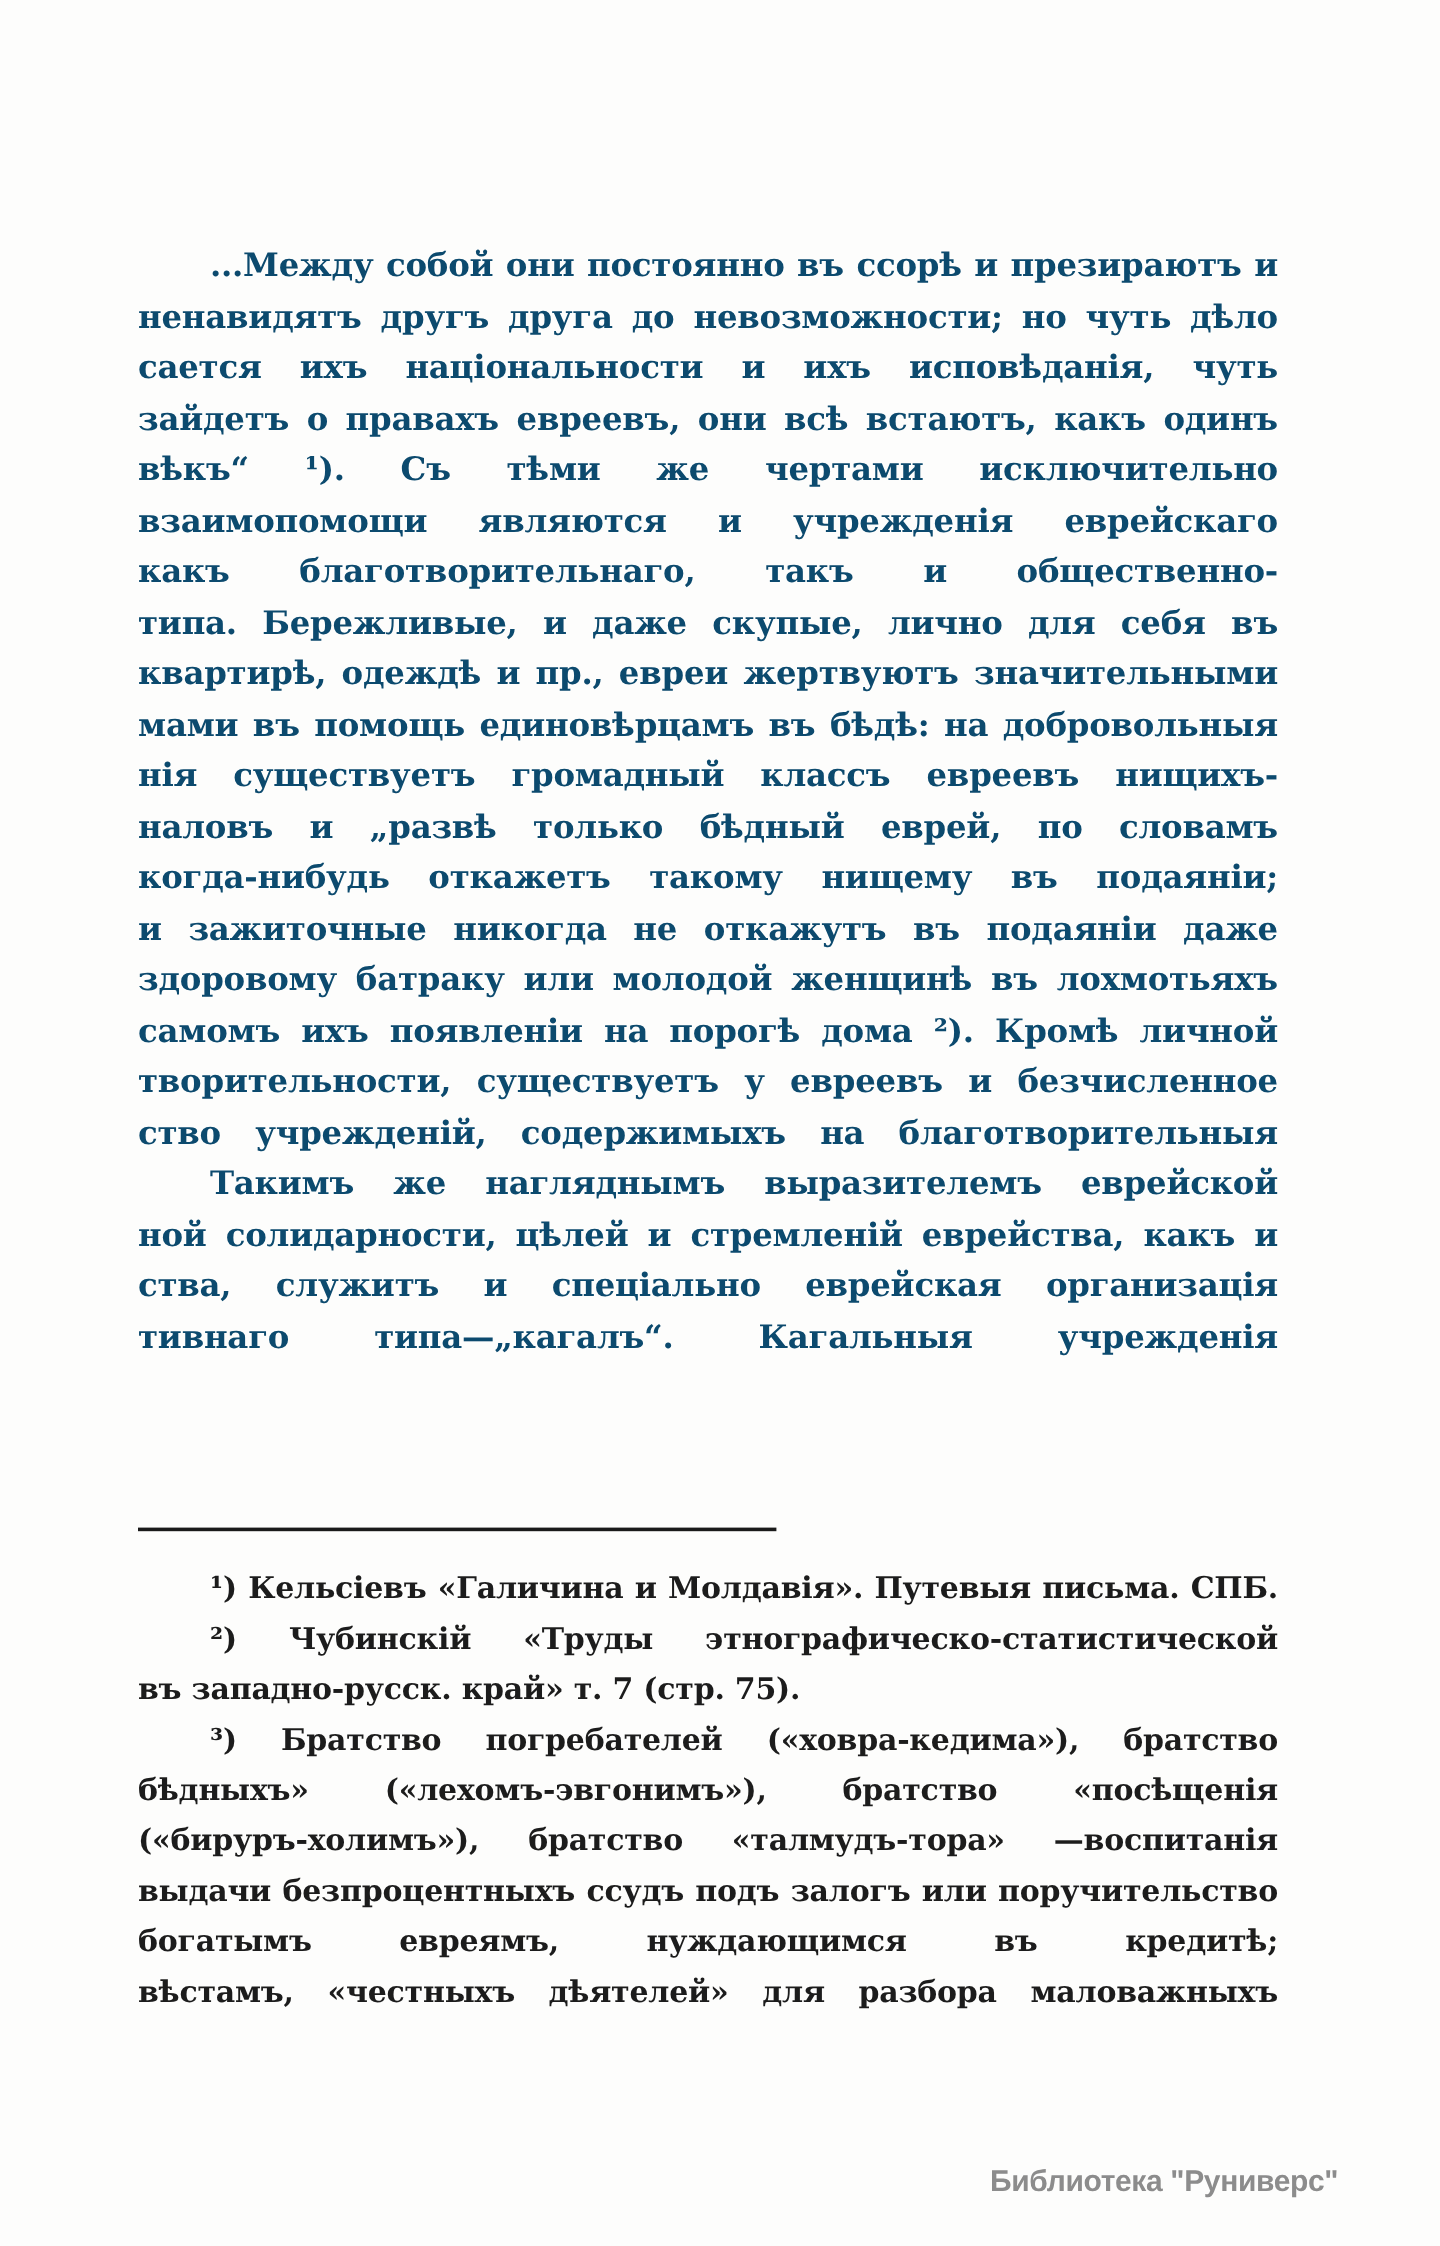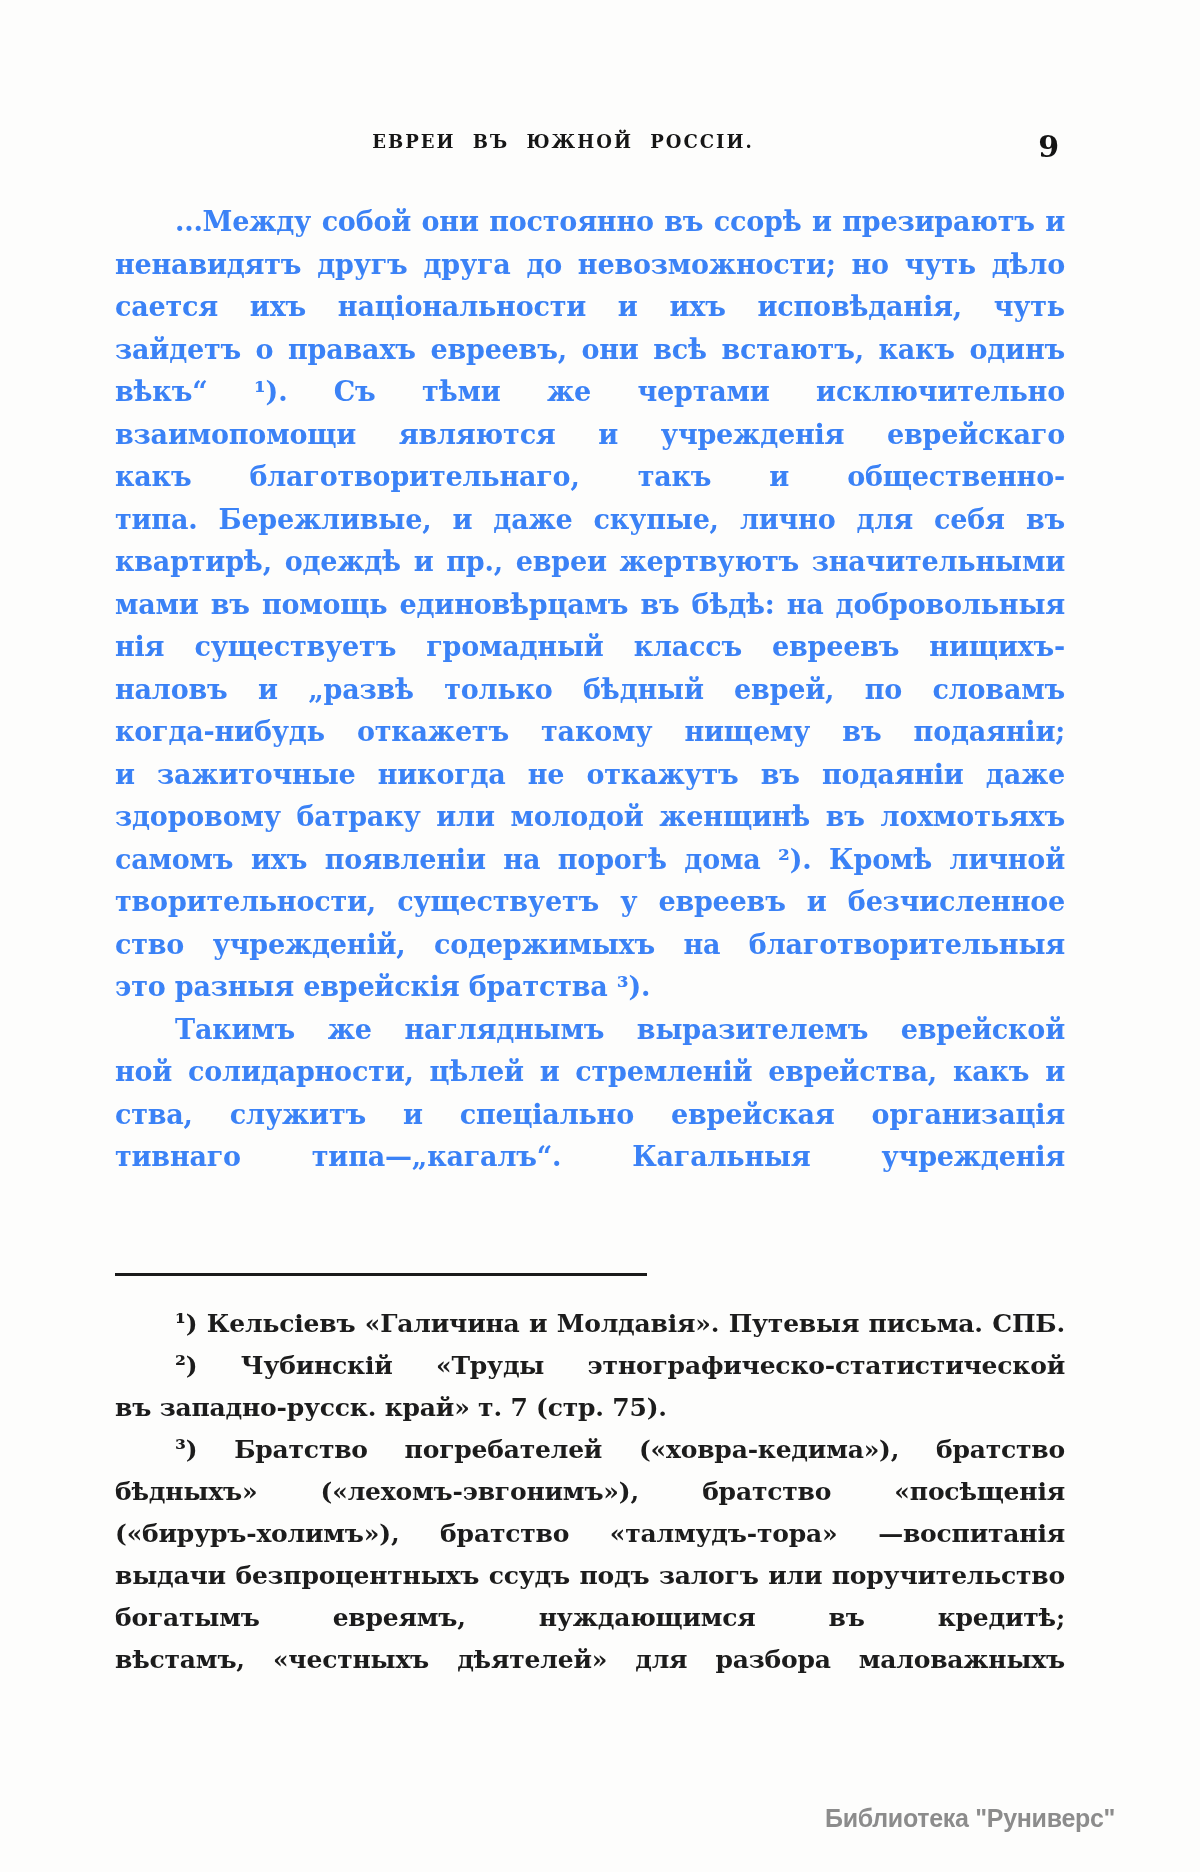--- a/index.html
+++ b/index.html
@@ -40,21 +40,21 @@
     color: #141414;
   }
 
   
   .body-text {
     position: absolute;
     left: 115px; top: 201px; width: 950px;
     font-size: 27px;
     font-weight: bold;
     letter-spacing: -0.2px;
-    color: #3b82f6;
+    color: #0c4a6e;
   }
   .line {
     text-align: justify;
     text-align-last: justify;
     overflow: hidden;
   }
   .body-text .line { height: 42.5px; line-height: 42.5px; }
   .para.indent-first .line:first-child { text-indent: 60px; }
   .para:not(.justify-last) .line:last-child { text-align-last: left; }
 
@@ -88,24 +88,20 @@
     font-weight: bold;
     letter-spacing: -0.3px;
     color: #8c8c8c;
   }
 </style>
 </head>
 <body>
 
 <div class="page">
 
-  <div class="running-head">
-    <span class="rh-title">ЕВРЕИ ВЪ ЮЖНОЙ РОССІИ.</span>
-    <span class="rh-page">9</span>
-  </div>
 
   <div class="body-text">
     <div class="para indent-first">
         <div class="line">...Между собой они постоянно въ ссорѣ и презираютъ и</div>
         <div class="line">ненавидятъ другъ друга до невозможности; но чуть дѣло ка-</div>
         <div class="line">сается ихъ національности и ихъ исповѣданія, чуть вопросъ</div>
         <div class="line">зайдетъ о правахъ евреевъ, они всѣ встаютъ, какъ одинъ чело-</div>
         <div class="line">вѣкъ“ ¹). Съ тѣми же чертами исключительно паціональной</div>
         <div class="line">взаимопомощи являются и учрежденія еврейскаго общества,</div>
         <div class="line">какъ благотворительнаго, такъ и общественно-экономическаго</div>
@@ -113,21 +109,20 @@
         <div class="line">квартирѣ, одеждѣ и пр., евреи жертвуютъ значительными сум-</div>
         <div class="line">мами въ помощь единовѣрцамъ въ бѣдѣ: на добровольныя дая-</div>
         <div class="line">нія существуетъ громадный классъ евреевъ нищихъ-профессіо-</div>
         <div class="line">наловъ и „развѣ только бѣдный еврей, по словамъ Чубинскаго,</div>
         <div class="line">когда-нибудь откажетъ такому нищему въ подаяніи; богатые же</div>
         <div class="line">и зажиточные никогда не откажутъ въ подаяніи даже самому</div>
         <div class="line">здоровому батраку или молодой женщинѣ въ лохмотьяхъ при</div>
         <div class="line">самомъ ихъ появленіи на порогѣ дома ²). Кромѣ личной благо-</div>
         <div class="line">творительности, существуетъ у евреевъ и безчисленное множе-</div>
         <div class="line">ство учрежденій, содержимыхъ на благотворительныя средства—</div>
-        <div class="line">это разныя еврейскія братства ³).</div>
       </div>
     <div class="para indent-first justify-last">
         <div class="line">Такимъ же нагляднымъ выразителемъ еврейской обществен-</div>
         <div class="line">ной солидарности, цѣлей и стремленій еврейства, какъ и брат-</div>
         <div class="line">ства, служитъ и спеціально еврейская организація администра-</div>
         <div class="line">тивнаго типа—„кагалъ“. Кагальныя учрежденія появляются въ</div>
       </div>
   </div>
 
   <div class="fn-rule"></div>

